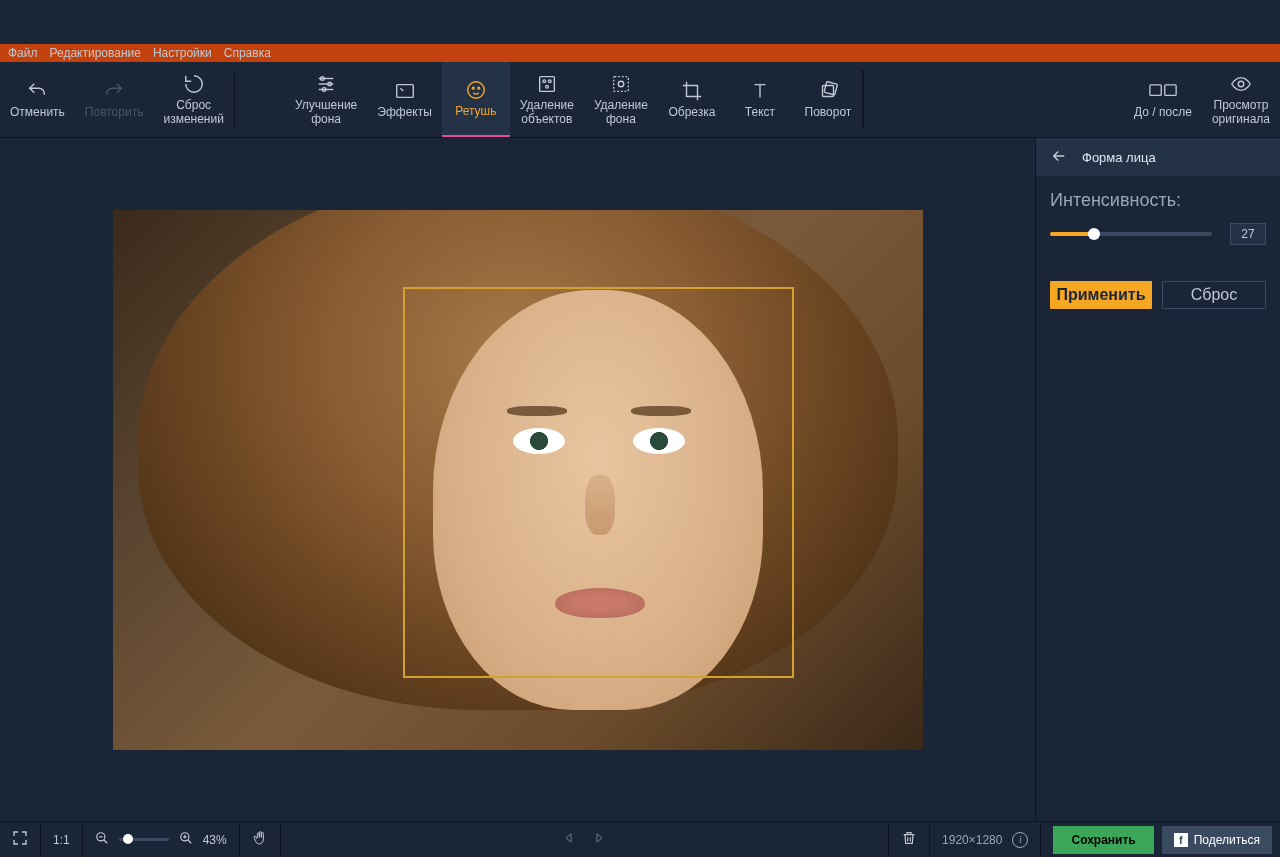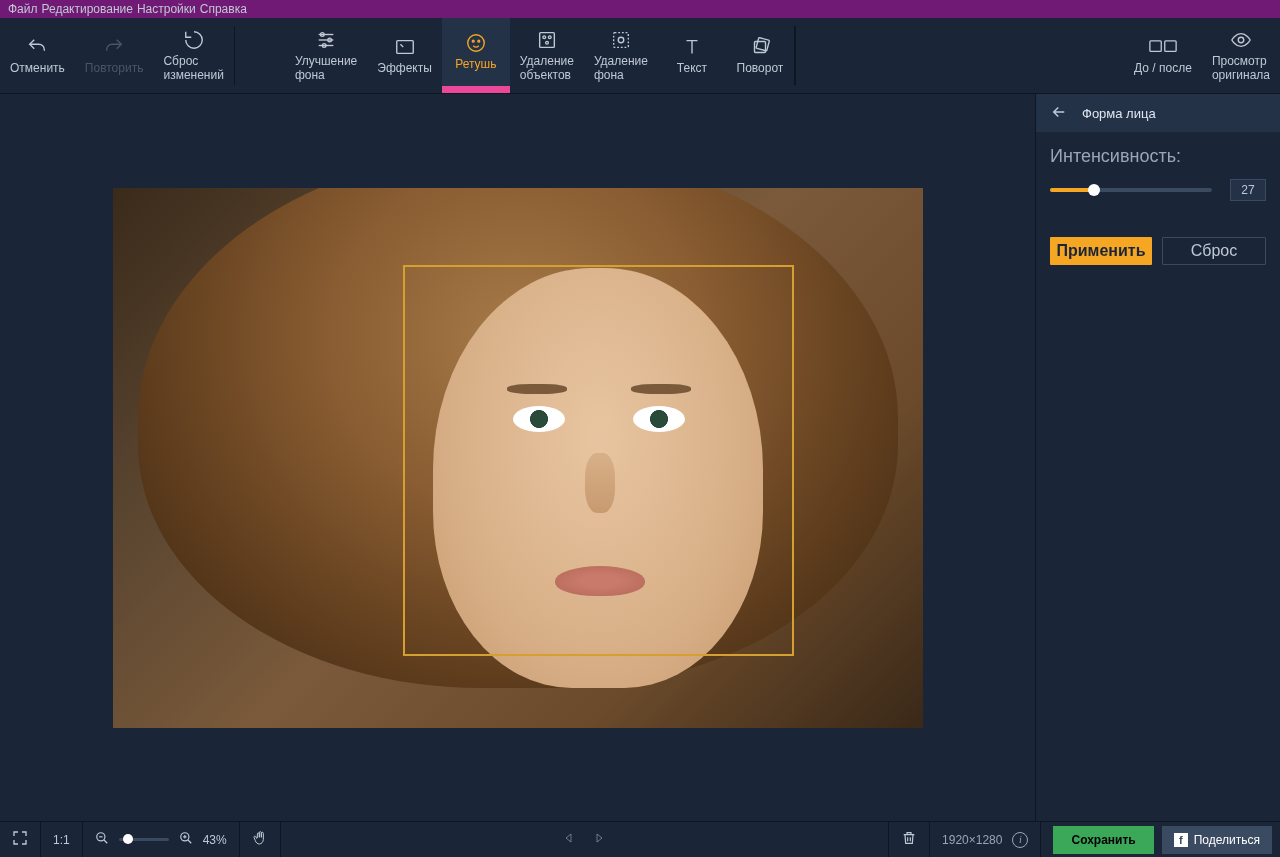--- a/index.html
+++ b/index.html
@@ -1,26 +1,26 @@
 <!DOCTYPE html>
 <html><head>
 <meta charset="utf-8">
 <style>
 * { margin:0; padding:0; box-sizing:border-box; font-family:Arial,sans-serif; }
 body { background:#1a2538; color:#c0c8d4; width:1280px; height:857px; overflow:hidden; display:flex; flex-direction:column; }
 
 
-.menubar { height:18px; background:#701a75; display:flex; align-items:center; padding:0 8px; font-size:12px; gap:4px; }
+.menubar { height:18px; background:#c2410c; display:flex; align-items:center; padding:0 8px; font-size:12px; gap:12px;margin-top:44px; }
 .menubar span { cursor:pointer; color:#c0c8d4; }
 
 
 .toolbar { height:76px; background:#1a2538; display:flex; align-items:stretch; border-bottom:1px solid #0f1622; }
-.tool-btn { display:flex; flex-direction:column; align-items:center; justify-content:center; padding:6px 10px; cursor:pointer; font-size:12px; color:#c0c8d4; min-width:68px; gap:4px; }
+.tool-btn { display:flex; flex-direction:column; align-items:center; justify-content:center; padding:6px 10px; cursor:pointer; font-size:12px; color:#c0c8d4; text-align:center; min-width:68px; gap:4px; }
 .tool-btn.disabled { color:#4a5568; }
-.tool-btn.active { background:#243248; border-bottom:7px solid #ec4899; color:#f5a623; }
+.tool-btn.active { background:#243248; border-bottom:2px solid #ec4899; color:#f5a623; }
 .tool-btn.active .icon svg { stroke:#f5a623; fill:none; }
 .tool-btn .icon { height:22px; display:flex; align-items:center; justify-content:center; }
 .tool-btn .icon svg { stroke:#c0c8d4; fill:none; stroke-width:1.5; }
 .tool-btn.disabled .icon svg { stroke:#4a5568; }
 .tool-label { line-height:1.1; white-space:pre-line; }
 .tool-sep { width:1px; background:#0f1622; margin:8px 0; }
 .toolbar .spacer { flex:1; }
 
 
 .main { flex:1; display:flex; min-height:0; }
@@ -158,20 +158,29 @@
   </div>
   <div class="tool-btn">
     <span class="icon">
         <svg width="22" height="22" viewBox="0 0 24 24">
           <rect x="4" y="4" width="16" height="16" rx="1" stroke-dasharray="2 2"></rect>
           <circle cx="12" cy="12" r="3"></circle>
         </svg>
       </span>
     <span class="tool-label">Удаление
 фона</span>
+  </div>
+  <div class="tool-btn">
+    <span class="icon">
+        <svg width="22" height="22" viewBox="0 0 24 24">
+          <path d="M6 2v16h16"></path>
+          <path d="M18 22V6H2"></path>
+        </svg>
+      </span>
+    <span class="tool-label">Обрезка</span>
   </div>
   <div class="tool-btn">
     <span class="icon">
         <svg width="22" height="22" viewBox="0 0 24 24">
           <path d="M6 5h12M12 5v14"></path>
         </svg>
       </span>
     <span class="tool-label">Текст</span>
   </div>
   <div class="tool-btn">

